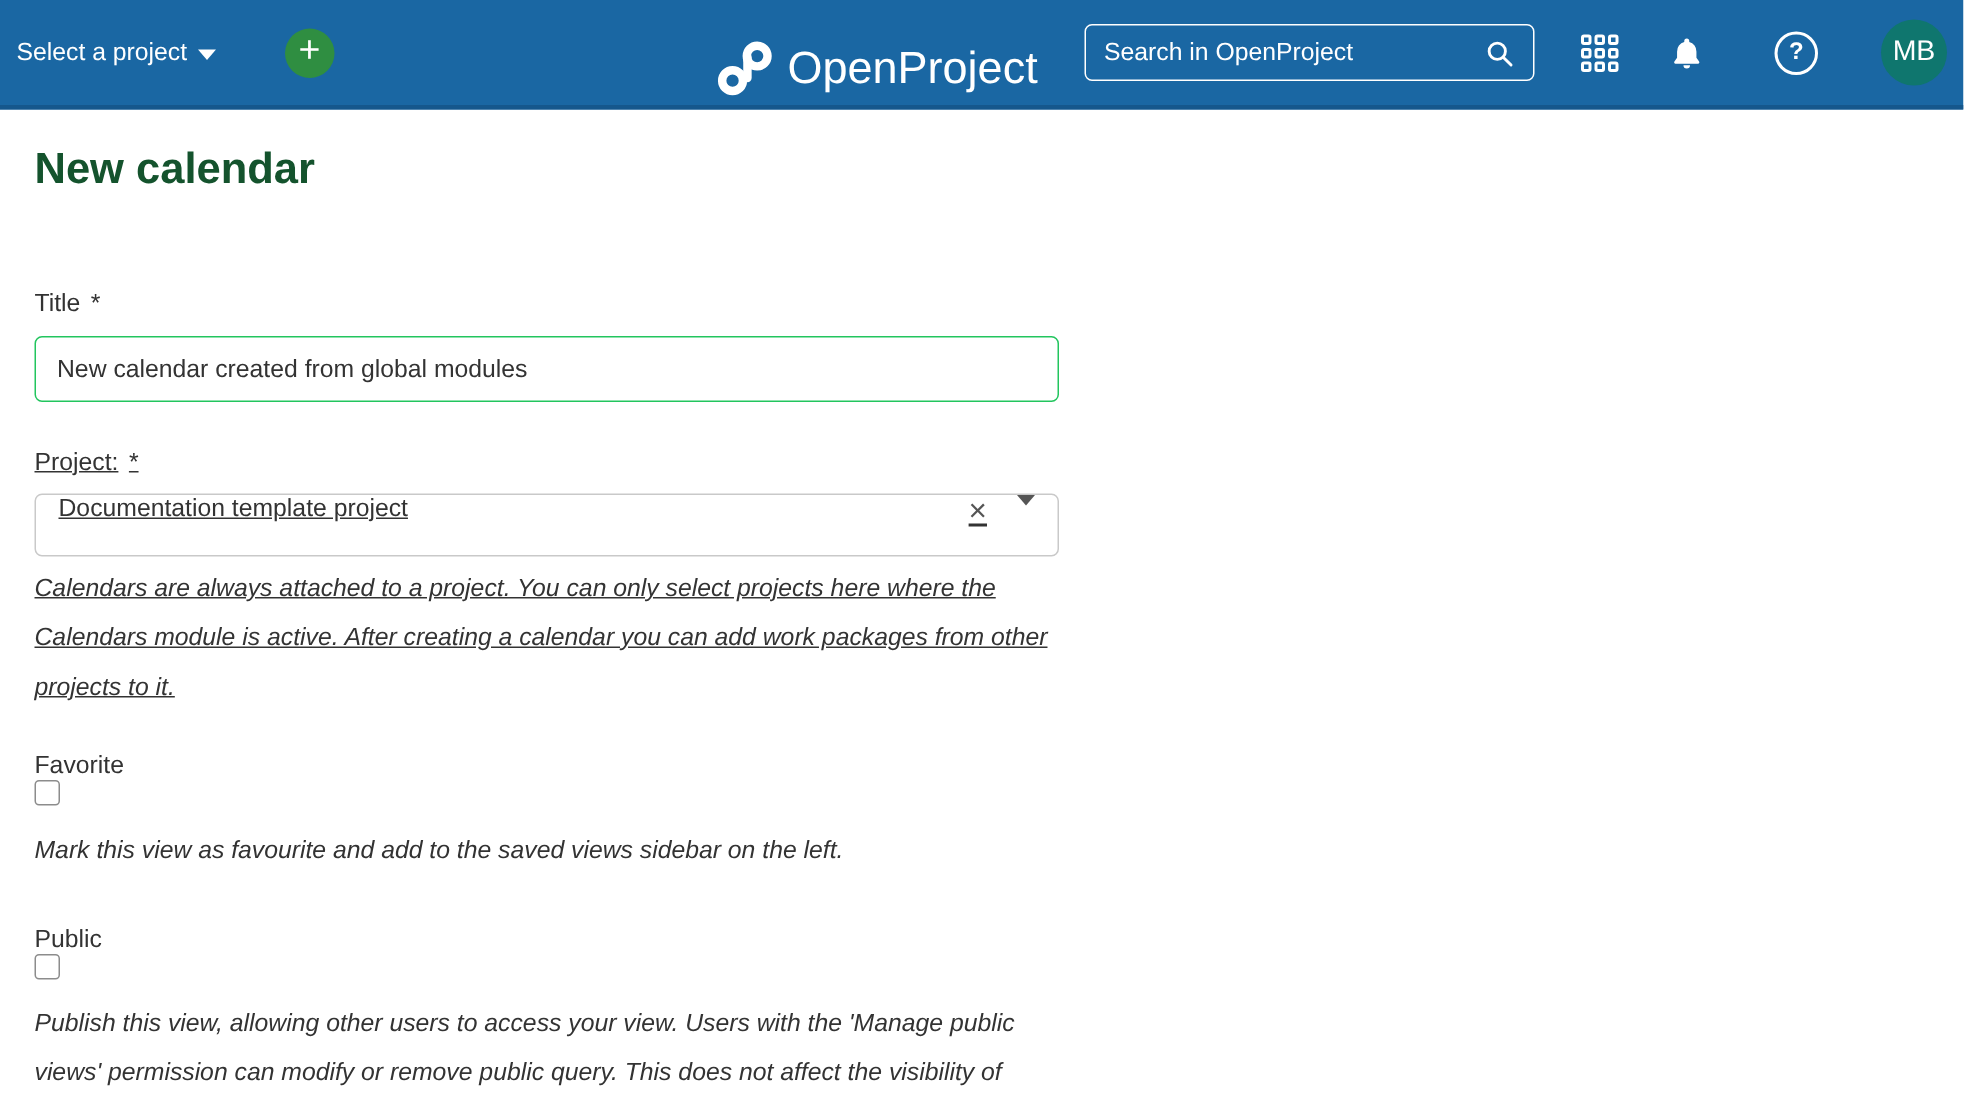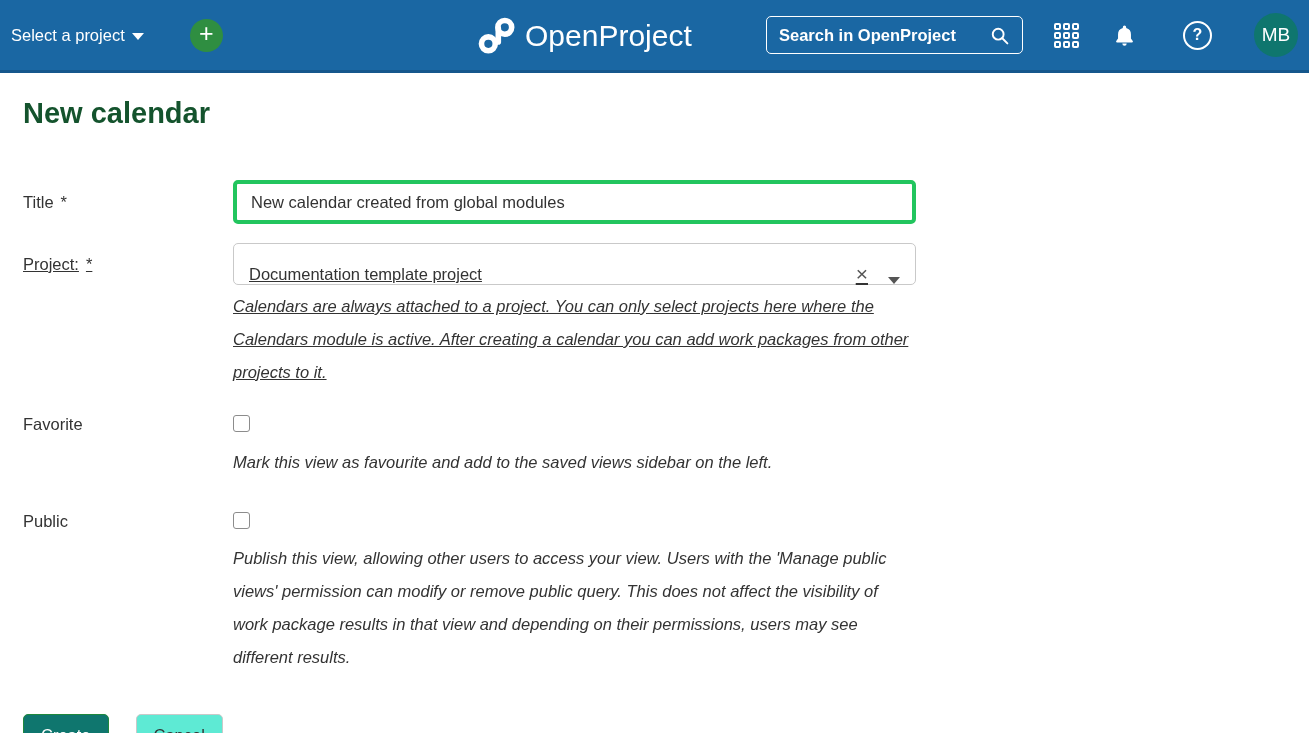--- a/index.html
+++ b/index.html
@@ -17,65 +17,65 @@
     padding:0 11px; color:#fff;
   }
   .hdr-left { display:flex; align-items:center; }
   .project-select { display:flex; align-items:center; gap:7px; font-size:16.5px; cursor:pointer; padding:6px 0; }
   .caret-down { width:0; height:0; border-left:6px solid transparent; border-right:6px solid transparent; border-top:7px solid #fff; margin-top:2px; }
   .add-btn {
     width:33px; height:33px; border-radius:50%; border:none; margin-left:46px;
     background:#2F8E41; color:#fff; font-size:25px; font-weight:300; line-height:1;
     display:flex; align-items:center; justify-content:center; cursor:pointer; padding:0 0 3px 0;
   }
-  .logo { position:absolute; left:478px; top:1px; height:70px; display:flex; align-items:center; gap:9px; cursor:pointer; }
+  .logo { position:absolute; left:478px; top:11px; height:70px; display:flex; align-items:center; gap:9px; cursor:pointer; }
   .logo svg { display:block; }
   .logo-text { font-size:30px; font-weight:400; color:#fff; }
 
   .hdr-right { margin-left:auto; display:flex; align-items:center; }
   .searchbox {
-    width:257px; height:38px; border:1px solid #fff; border-radius:5px;
+    width:300px; height:38px; border:1px solid #fff; border-radius:5px;
     display:flex; align-items:center; justify-content:space-between;
-    padding:0 12px; font-size:16.5px; cursor:text; color:#fff;font-weight:bold;
+    padding:0 12px; font-size:16.5px; cursor:text; color:#fff;
   }
   .grid-icon { margin-left:31px; display:grid; grid-template-columns:repeat(3,7px); grid-auto-rows:7px; gap:2px; cursor:pointer; }
   .grid-icon span { width:7px; height:7px; border:2px solid #fff; border-radius:2px; }
   .bell-icon { margin-left:33px; cursor:pointer; display:flex; }
   .help-icon {
     margin-left:46px; width:29px; height:29px; border:2.5px solid #fff; border-radius:50%;
     display:flex; align-items:center; justify-content:center;
     font-size:16px; font-weight:bold; cursor:pointer;
   }
   .avatar {
     margin-left:42px; width:44px; height:44px; border-radius:50%;
     background:#0f766e; color:#fff; font-size:19px;
     display:flex; align-items:center; justify-content:center; cursor:pointer;
   }
 
   
   main { padding:0 23px; }
   h1.page-title { font-size:29px; font-weight:700; color:#14532d; margin:24px 0 0 0; }
   form { margin-top:50px; }
-  .form-row { display:flex; align-items:flex-start; }
+  .form-row { display:flex; align-items:flex-start;flex-direction:column; }
   .label-col { width:210px; flex-shrink:0; font-size:16.5px; color:#333; }
   .field-col { width:683px; }
   .req { margin-left:7px; }
 
   .row-title { margin-bottom:19px; }
   .row-title .label-col { line-height:44px; }
   .text-input {
-    width:100%; height:44px; border:4px solid #22c55e; border-radius:5px;
+    width:100%; height:44px; border:1px solid #22c55e; border-radius:5px;
     padding:0 14px; font-size:16.5px; color:#333; font-family:inherit; outline:none; background:#fff;
   }
 
   .row-project { margin-bottom:26px;text-decoration:underline; }
   .row-project .label-col { line-height:42px; }
   .select-box {
     height:42px; border:1px solid #C9C9C9; border-radius:5px; background:#fff;
-    display:flex; align-items:flex-end; padding:0 15px; font-size:16.5px; cursor:pointer;
+    display:flex; align-items:flex-start; padding:0 15px; font-size:16.5px; cursor:pointer;
   }
   .select-value { flex:1; color:#333; }
   .select-clear { color:#555; font-size:21px; line-height:1; margin-right:20px; cursor:pointer; }
   .select-caret { width:0; height:0; border-left:6px solid transparent; border-right:6px solid transparent; border-top:7px solid #555; cursor:pointer; }
 
   .hint { font-style:italic; font-size:16.5px; line-height:33px; color:#333; margin:5px 0 0 0; }
 
   .row-check { margin-bottom:40px; }
   .row-check .label-col { line-height:19px; }
   .checkbox {

